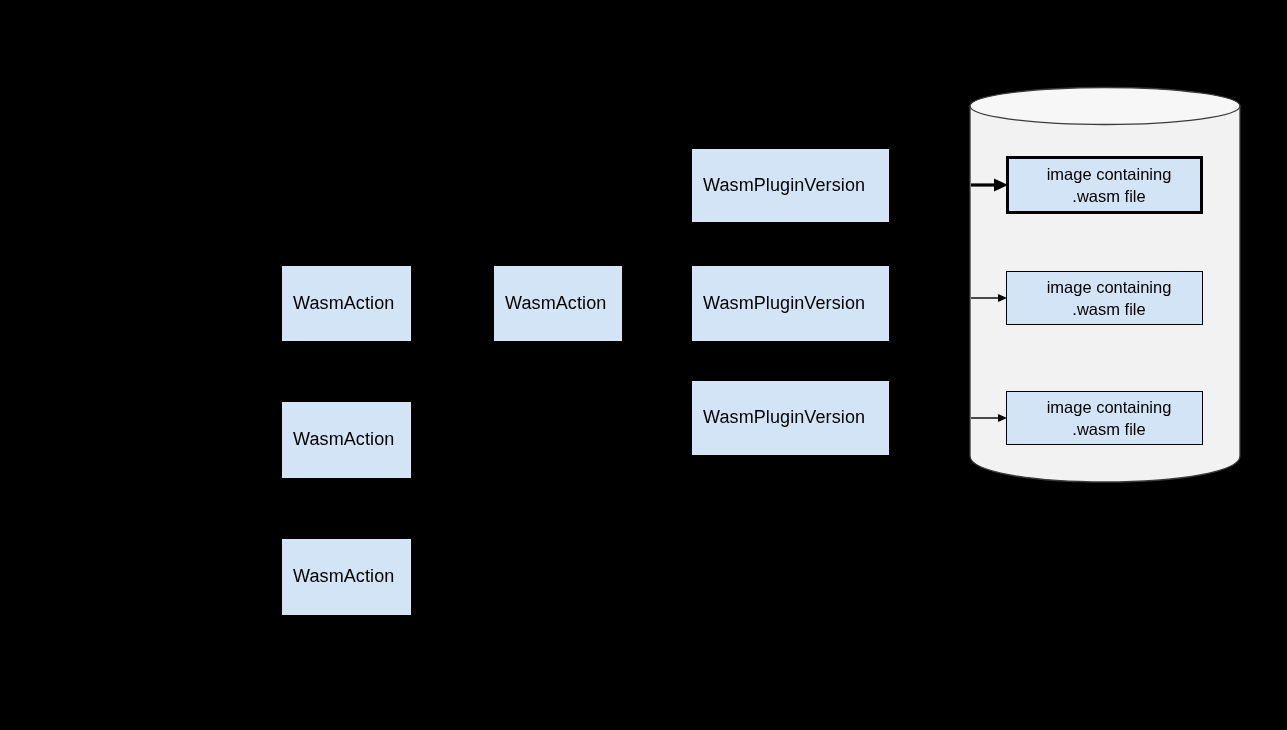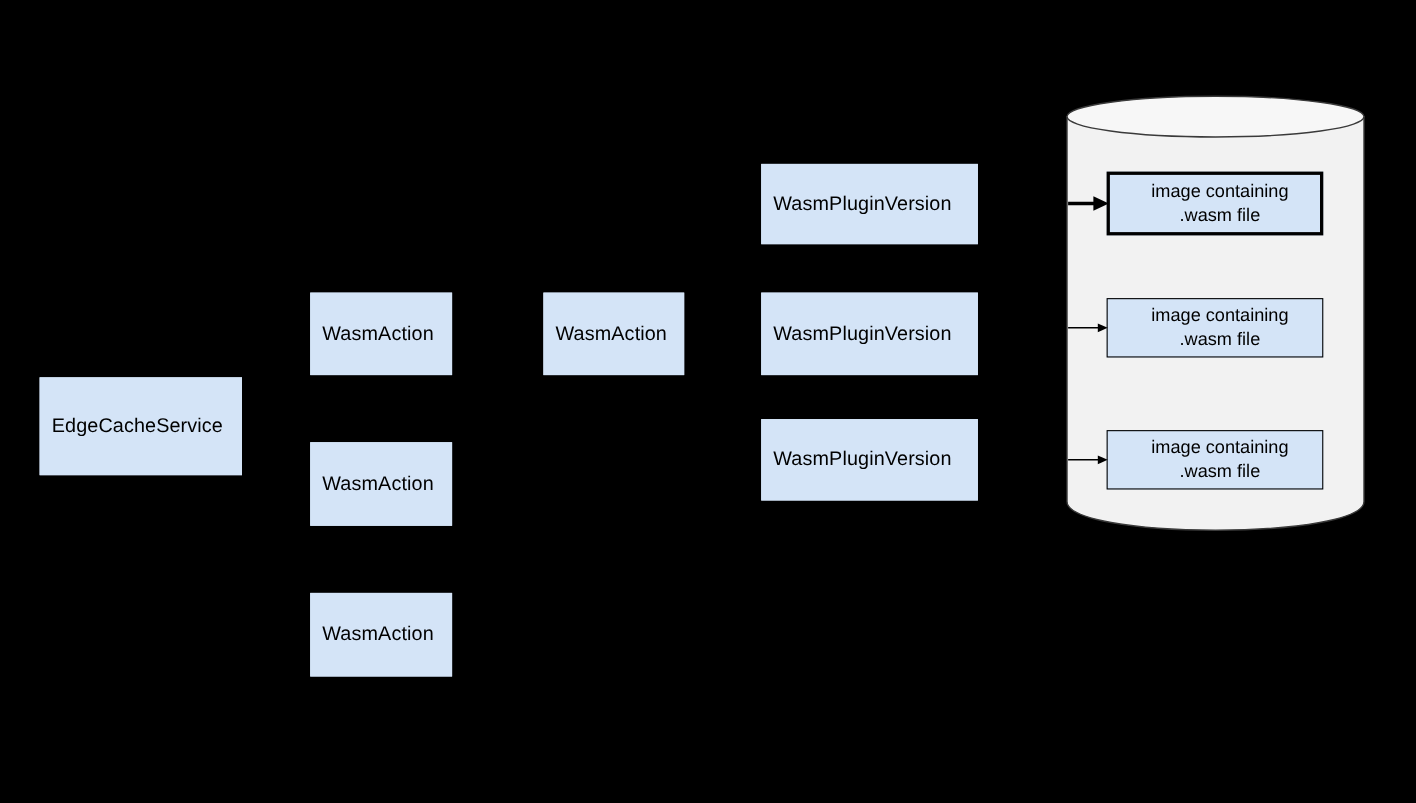--- a/index.html
+++ b/index.html
@@ -109,21 +109,20 @@
     </svg>
   </div>
 
   <div class="connector" style="left:966px; top:403px; width:45px; height:30px;">
     <svg width="45" height="30" viewBox="0 0 45 30" xmlns="http://www.w3.org/2000/svg">
       <line class="edge-line thin" x1="5" y1="15" x2="34" y2="15"></line>
       <path class="edge-head" d="M32,11 L41,15 L32,19 Z"></path>
     </svg>
   </div>
 
-  <div class="node" style="left:36px; top:343px; width:184px; height:89px;">EdgeCacheService</div>
 
   <div class="node" style="left:282px; top:266px; width:129px; height:75px;">WasmAction</div>
 
   <div class="node" style="left:282px; top:402px; width:129px; height:76px;">WasmAction</div>
 
   <div class="node" style="left:282px; top:539px; width:129px; height:76px;">WasmAction</div>
 
   <div class="node" style="left:494px; top:266px; width:128px; height:75px;">WasmAction</div>
 
   <div class="node" style="left:692px; top:149px; width:197px; height:73px;">WasmPluginVersion</div>

